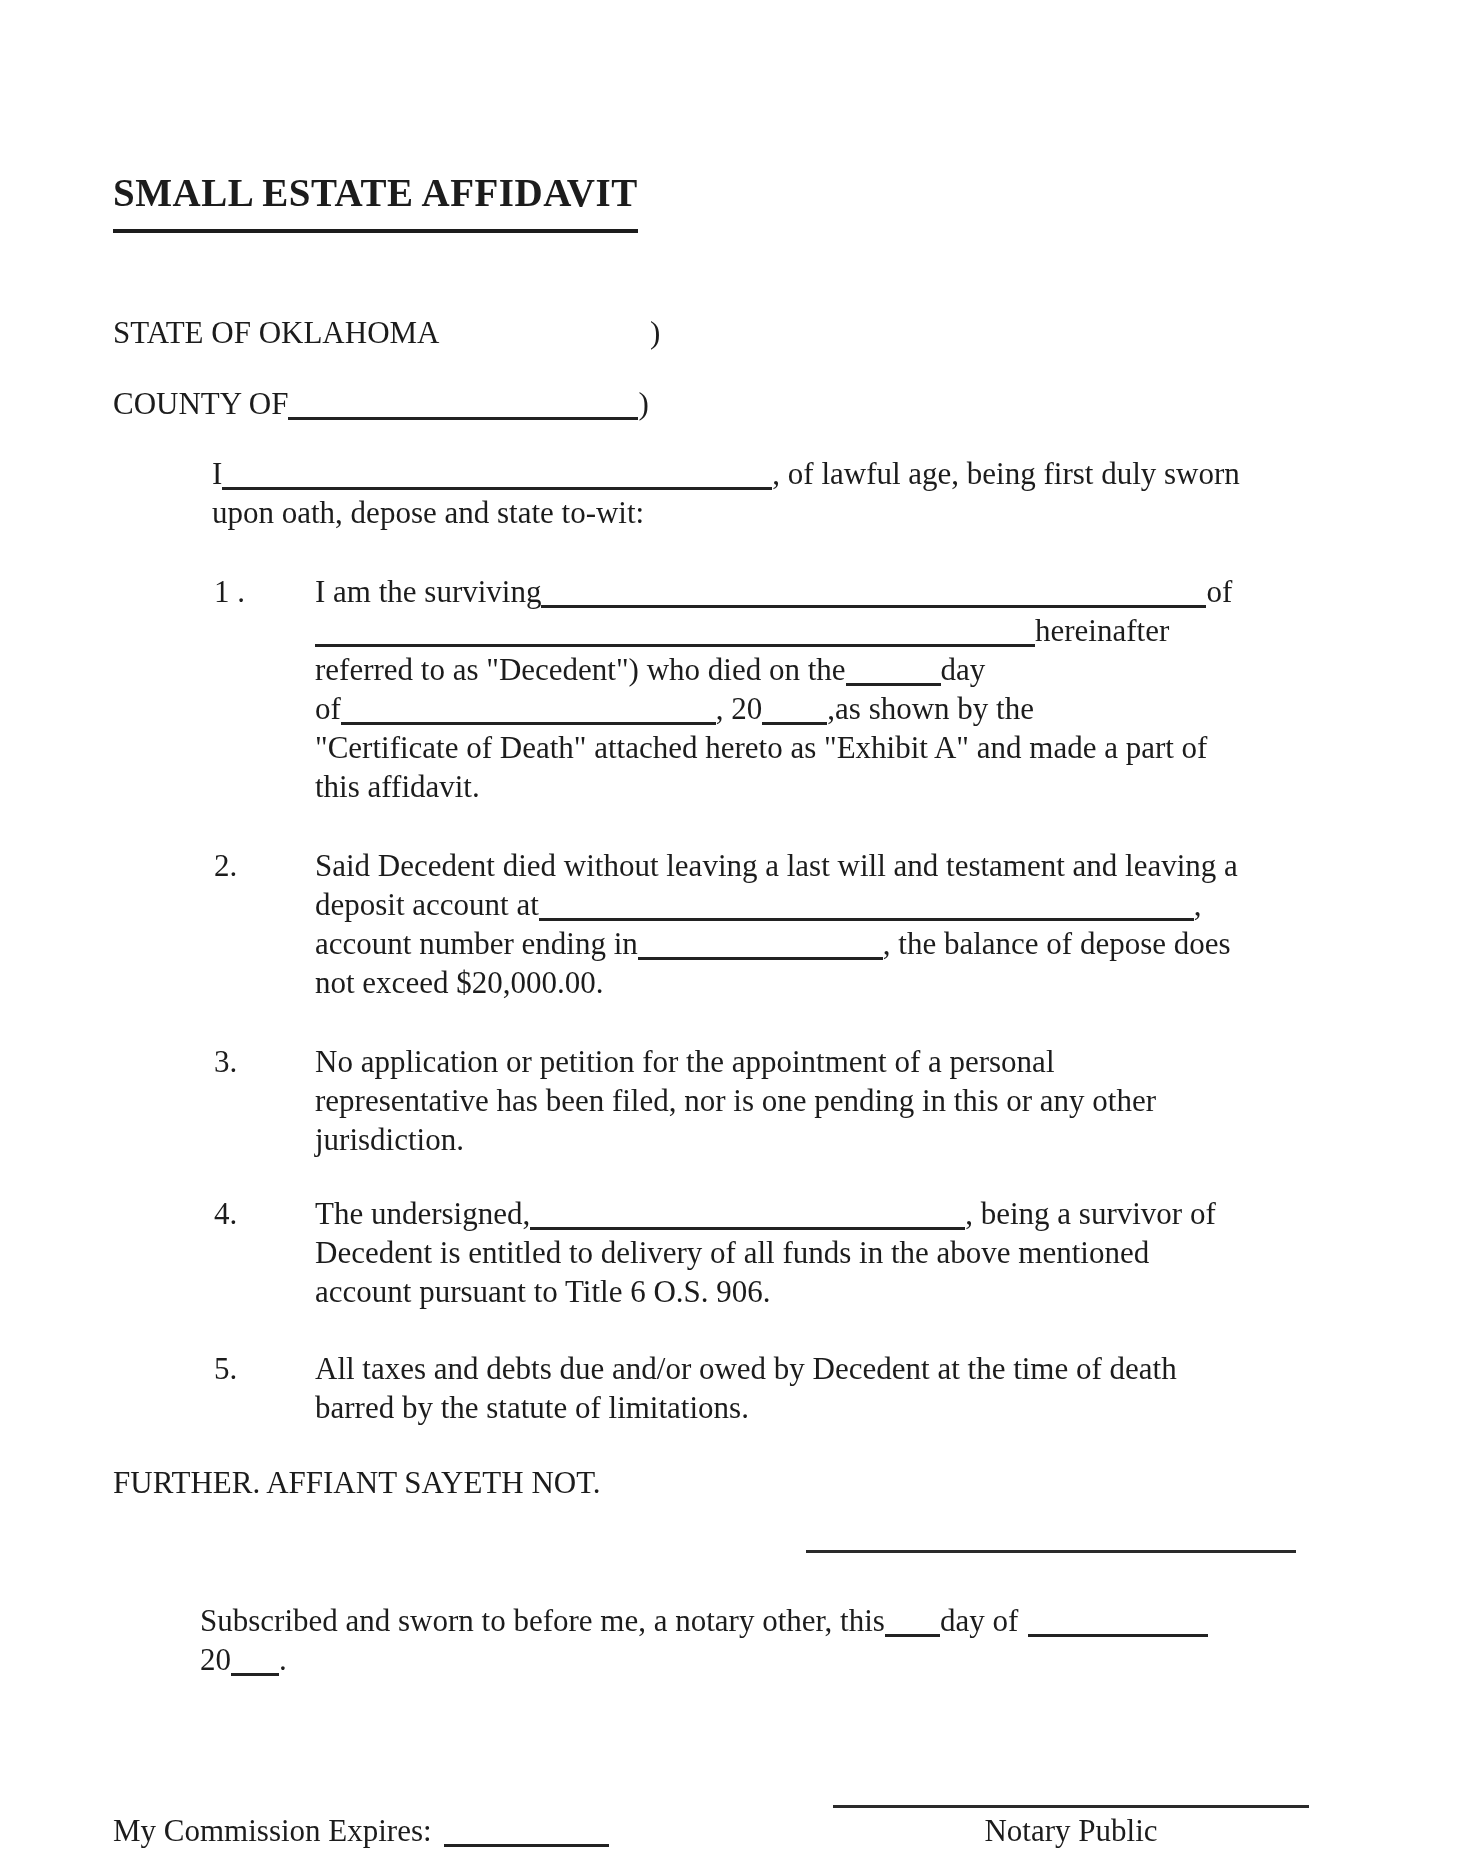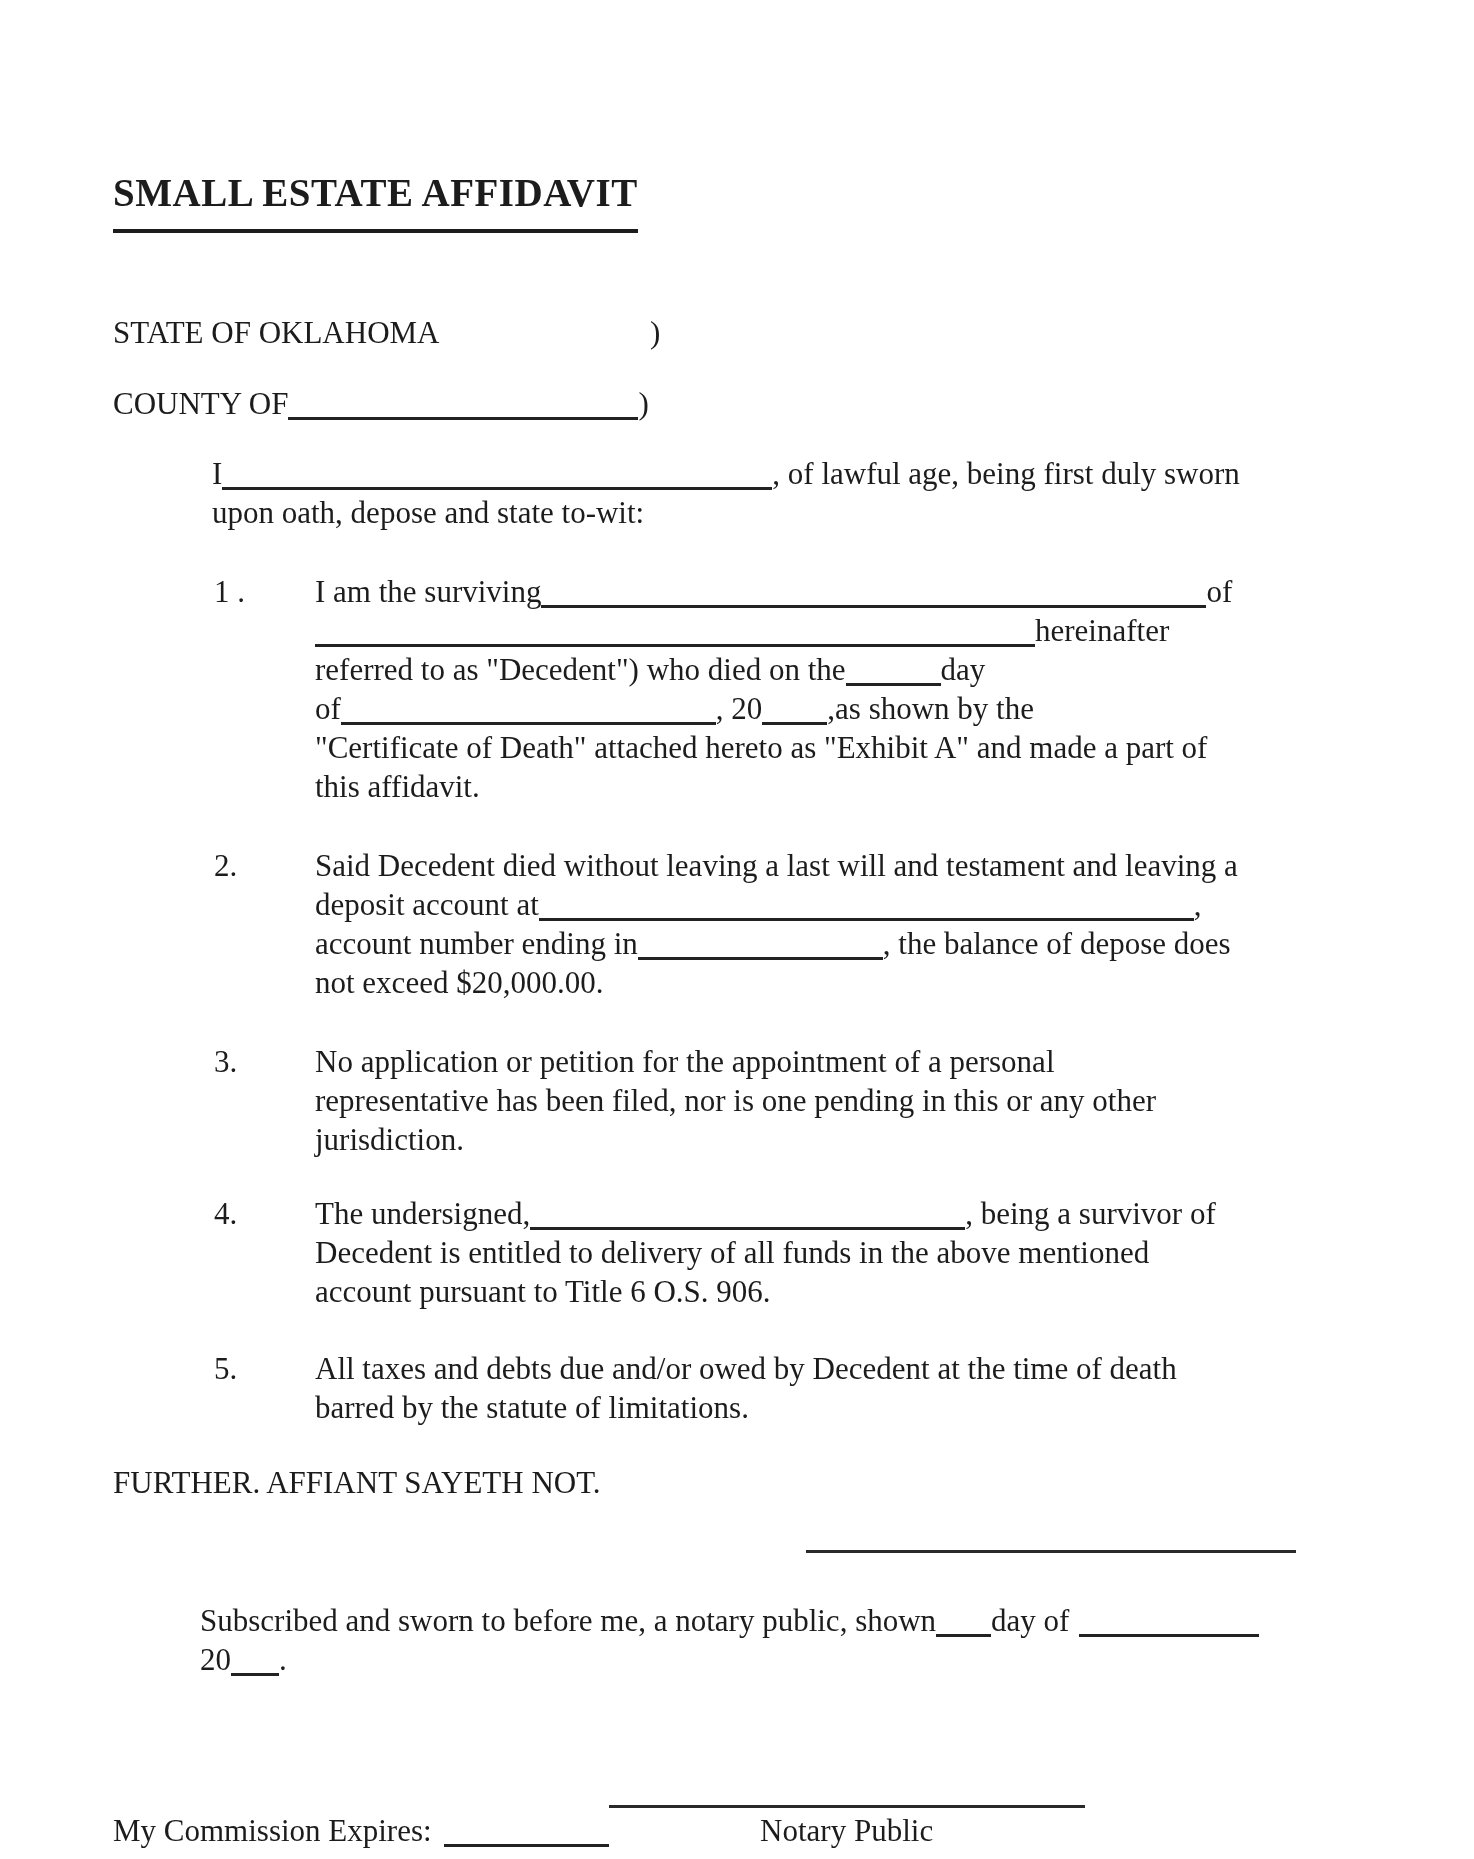--- a/index.html
+++ b/index.html
@@ -78,20 +78,21 @@
     width: 490px;
     margin-left: 693px;
     margin-top: 48px;
     border-bottom: 3px solid #2a2a2a;
   }
   .subscribed { margin-top: 48px; padding-left: 87px; }
 
   
   .bottom-row {
     display: flex;
+    justify-content: space-between;
     align-items: flex-end;
     margin-top: 126px;
   }
   .commission { white-space: nowrap; }
   .notary-block { width: 476px; margin-right: 75px; text-align: center; }
   .notary-line { height: 0; border-bottom: 3px solid #2a2a2a; margin-bottom: 3px; }
 </style>
 </head>
 <body>
 
@@ -202,21 +203,21 @@
       </div>
     </div>
   </div>
 
   <div class="closing">FURTHER. AFFIANT SAYETH NOT.</div>
 
   <div class="affiant-line"></div>
 
   <div class="subscribed">
     <div class="line">
-      <span>Subscribed and sworn to before me, a notary public, shown</span><span class="blank b-nday"></span><span>day of</span><span class="blank b-nmonth"></span>
+      <span>Subscribed and sworn to before me, a notary other, this</span><span class="blank b-nday"></span><span>day of</span><span class="blank b-nmonth"></span>
     </div>
     <div class="line">
       <span>20</span><span class="blank b-nyear"></span><span>.</span>
     </div>
   </div>
 
   <div class="bottom-row">
     <div class="commission">
       <span>My Commission Expires:</span><span class="blank b-comm"></span>
     </div>

